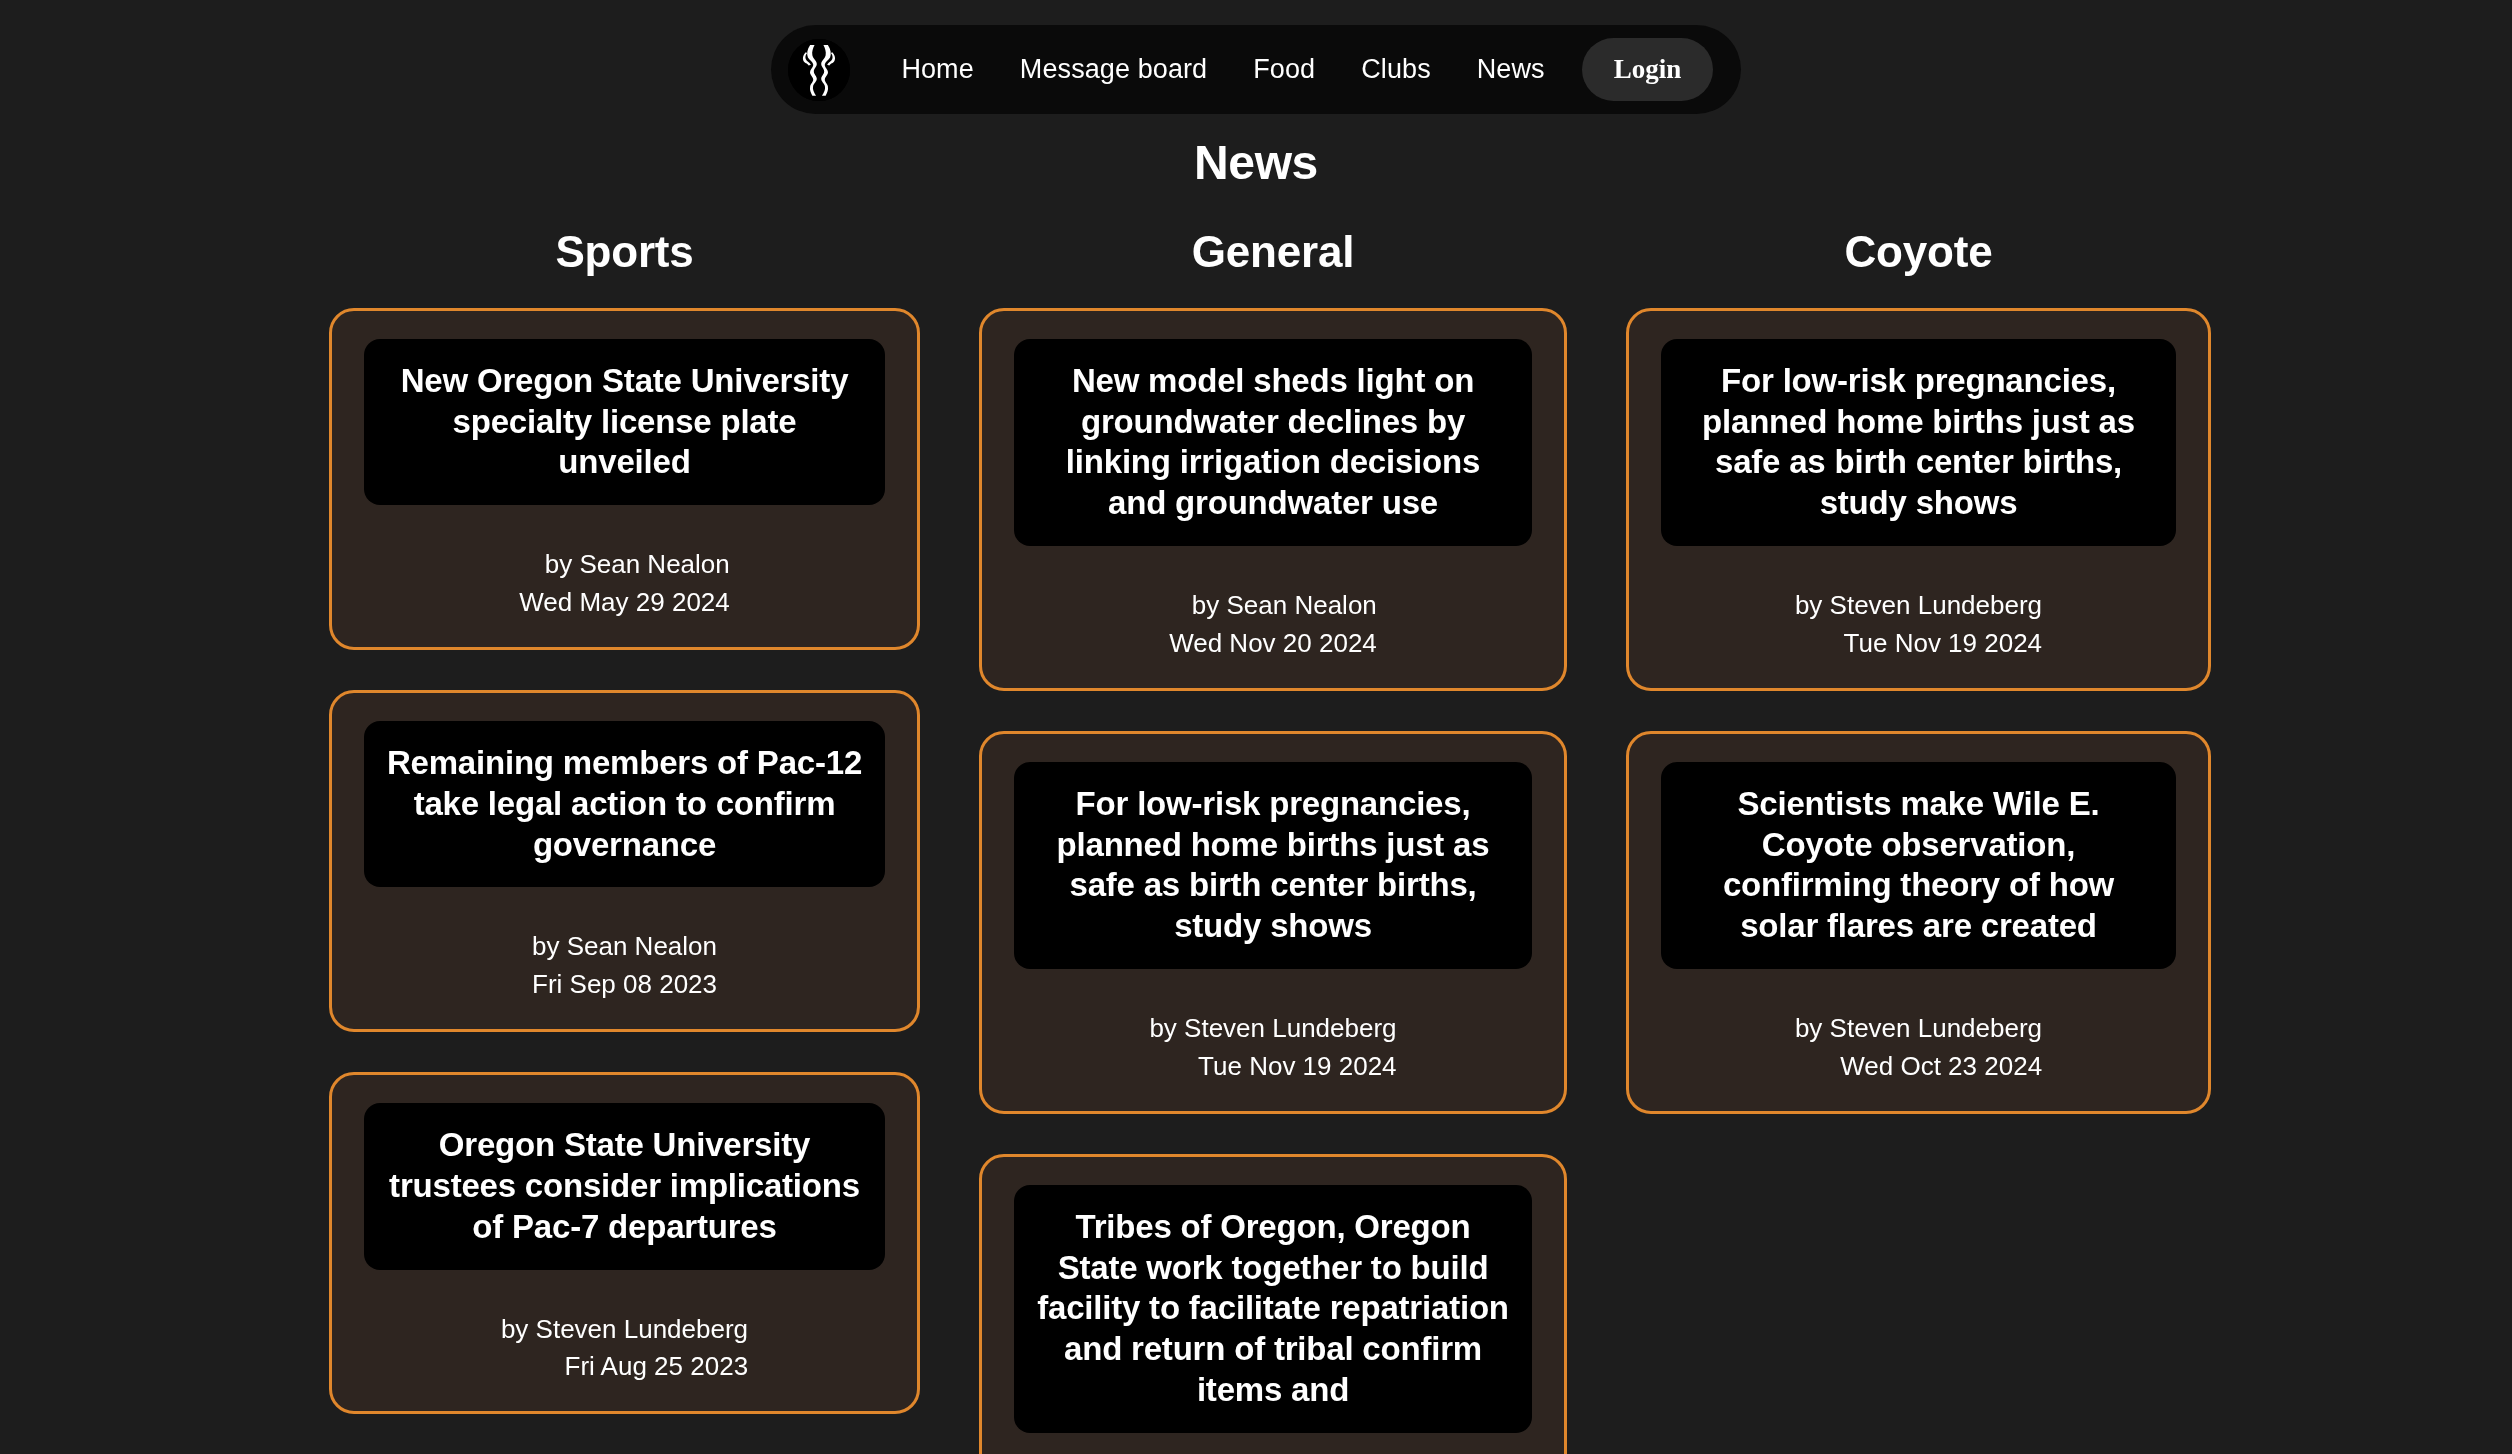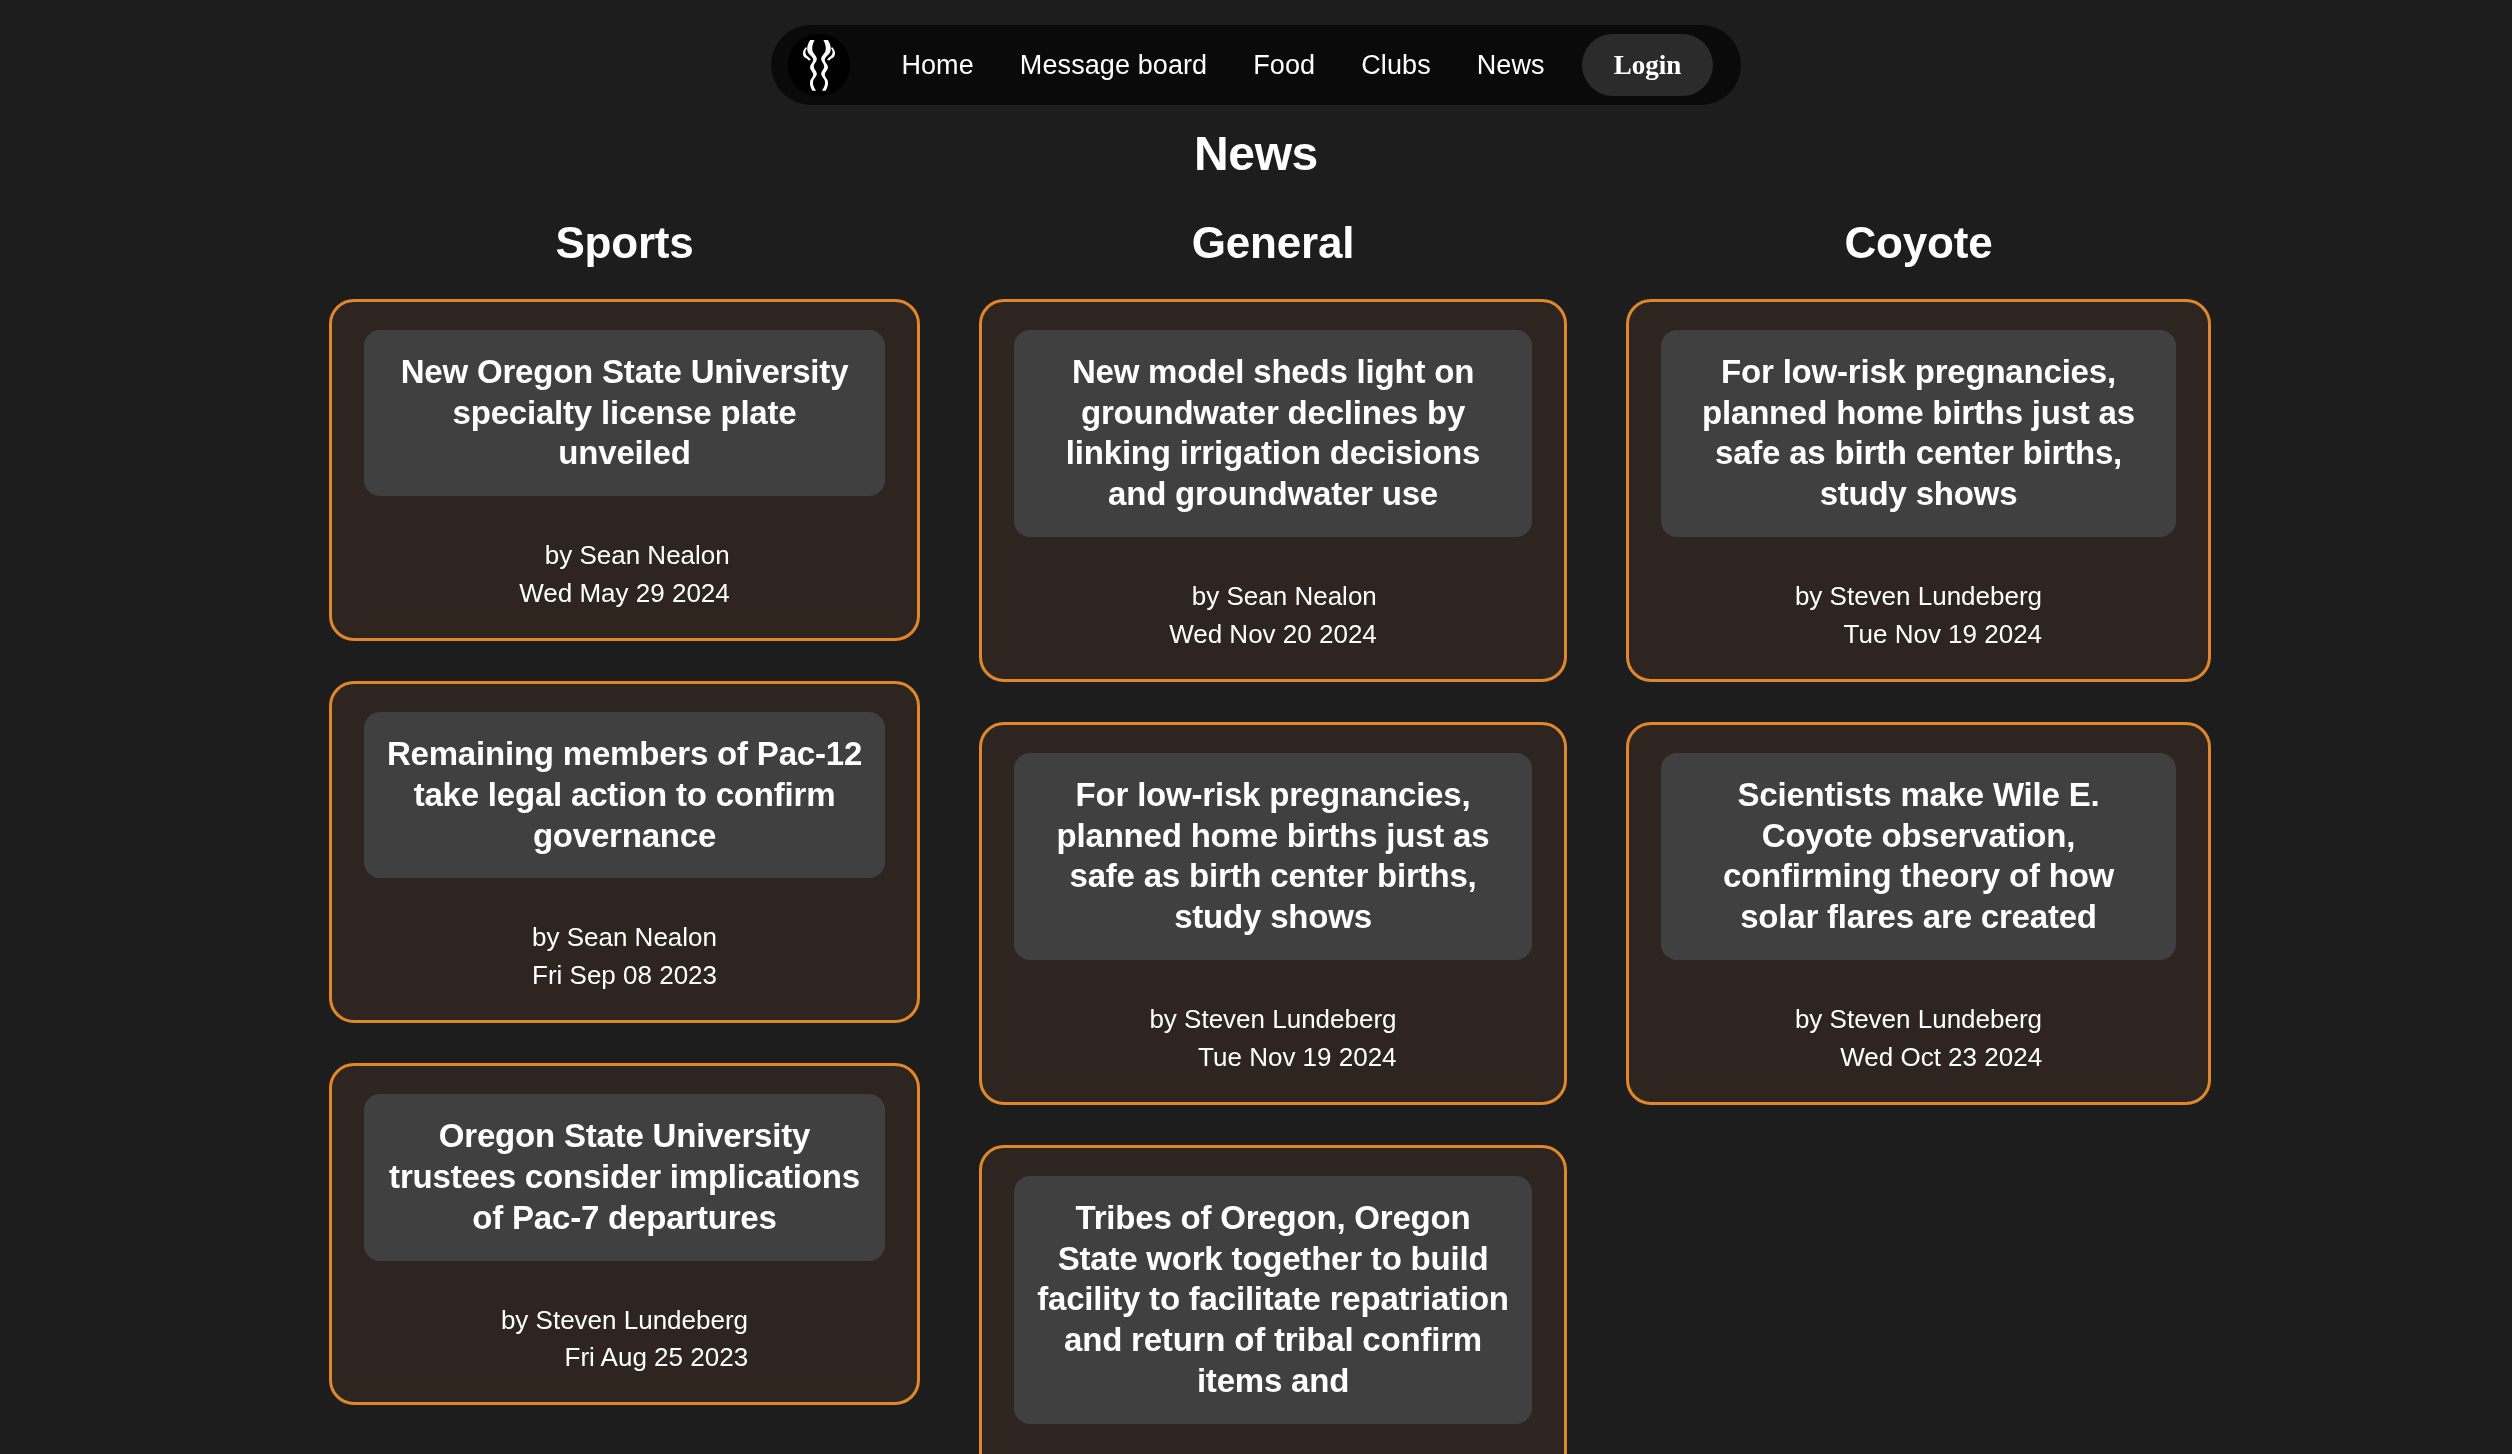--- a/index.html
+++ b/index.html
@@ -21,21 +21,21 @@
   .navbar-wrap {
     width: 100%;
     display: flex;
     justify-content: center;
     padding-top: 25px;
   }
 
   .navbar {
     background: #0a0a0a;
     border-radius: 47px;
-    height: 80px;
+    height: 89px;
     display: flex;
     align-items: center;
     padding: 0 28px 0 17.6px;
     gap: 0;
   }
 
   .logo {
     width: 62px;
     height: 62px;
     border-radius: 50%;
@@ -109,21 +109,21 @@
     border-radius: 25px;
     padding: 28px 32px 25px 32px;
     margin-bottom: 40px;
     display: flex;
     flex-direction: column;
     align-items: center;
     flex: none;
   }
 
   .card-title {
-    background: #404040;
+    background: #000000;
     border-radius: 16px;
     width: 100%;
     padding: 22px 19px;
     font-size: 33px;
     font-weight: 700;
     line-height: 1.24;
     text-align: center;
     color: #ffffff;
     letter-spacing: -0.2px;
   }

